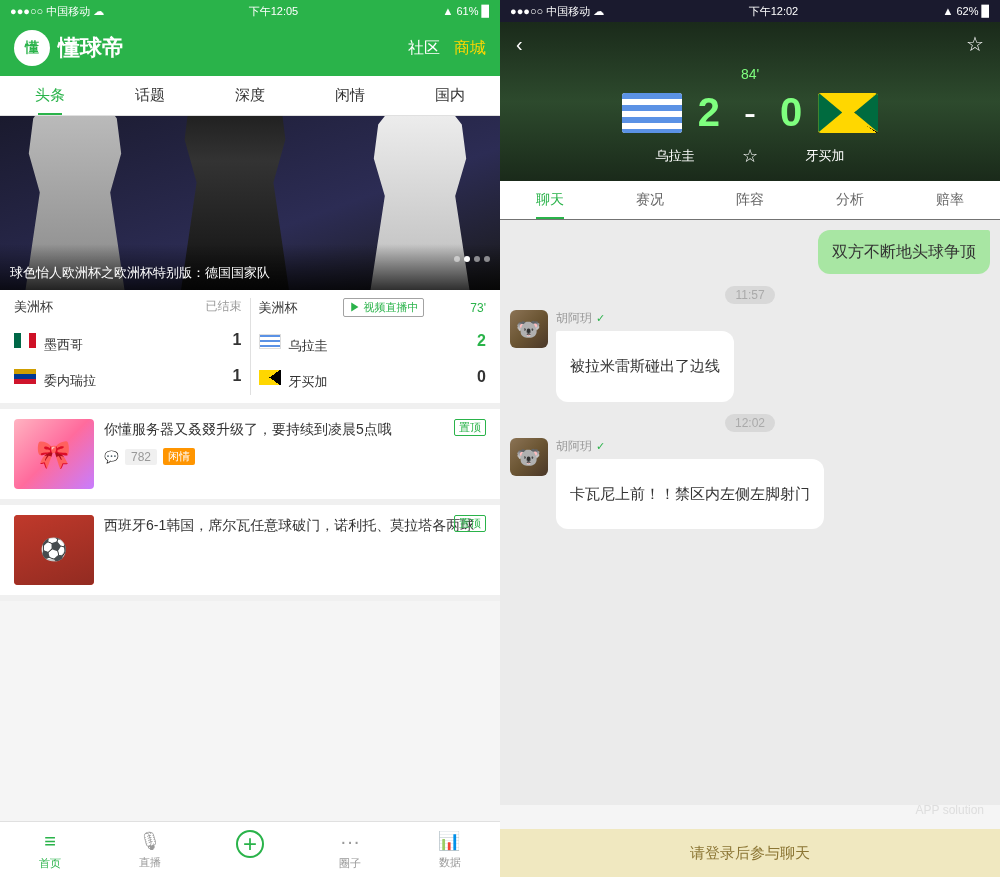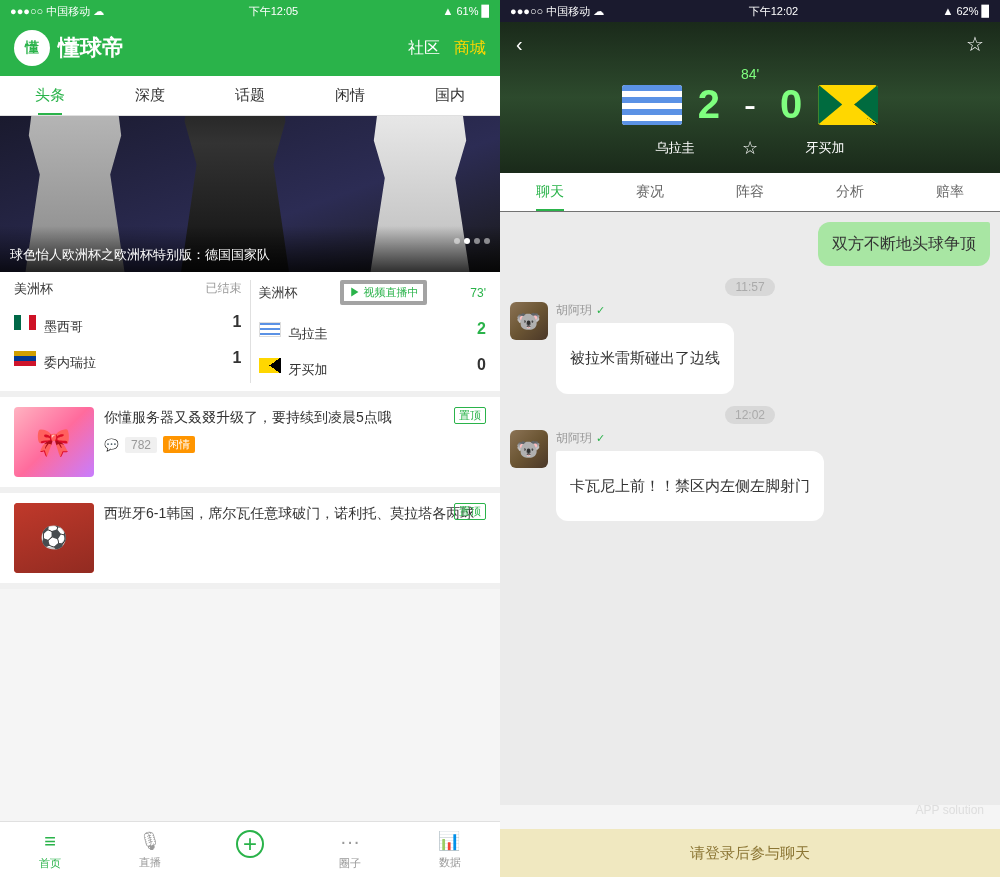--- a/index.html
+++ b/index.html
@@ -106,21 +106,21 @@
       bottom: 0;
       left: 50%;
       transform: translateX(-50%);
       width: 24px;
       height: 2px;
       background: #2ab34a;
     }
 
     .hero-image {
       width: 100%;
-      height: 156px;
+      height: 174px;
       background: linear-gradient(135deg, #1a1a2e 0%, #16213e 40%, #0f3460 70%, #2c2c54 100%);
       position: relative;
       overflow: hidden;
       padding-left: 36px;
     }
 
     .hero-players {
       width: 100%;
       height: 100%;
       display: flex;
@@ -354,21 +354,21 @@
 
     .star-btn {
       color: white;
       font-size: 20px;
     }
 
     .match-time {
       color: #7fff7f;
       text-align: center;
       font-size: 14px;
-      margin-bottom: 0;
+      margin-bottom: 8px;
     }
 
     .match-score-row {
       display: flex;
       align-items: center;
       justify-content: center;
       gap: 16px;
       margin-bottom: 10px;
     }
 
@@ -655,24 +655,24 @@
       <span>社区</span>
       <span class="active-nav">商城</span>
     </div>
   </div>
 
   <div class="tabs-left">
     <div class="tab-item active">
       <span>头条</span>
     </div>
     <div class="tab-item">
+      <span>话题</span>
+    </div>
+    <div class="tab-item">
       <span>深度</span>
-    </div>
-    <div class="tab-item">
-      <span>话题</span>
     </div>
     <div class="tab-item">
       <span>闲情</span>
     </div>
     <div class="tab-item">
       <span>国内</span>
     </div>
   </div>
 
   <div class="hero-image">
@@ -723,21 +723,21 @@
             <div class="flag-ven-red"></div>
           </div>
           <span class="team-name" style="font-size:13px;">委内瑞拉</span>
           <span class="team-score">1</span>
         </div>
       </div>
 
       <div class="score-col-right">
         <div style="display:flex;justify-content:space-between;margin-bottom:6px;align-items:center;">
           <span style="font-size:13px;color:#333;font-weight:500;">美洲杯</span>
-          <span style="border:4px solid #a3a3a3;color:#2ab34a;font-size:11px;padding:1px 5px;border-radius:2px;">
+          <span style="border:1px solid #a3a3a3;color:#2ab34a;font-size:11px;padding:1px 5px;border-radius:2px;">
             ▶ <span>视频直播中</span>
           </span>
           <span style="font-size:12px;color:#2ab34a;">73'</span>
         </div>
 
         <div class="score-row">
           <div class="flag-uru-small">
             <div style="height:3px;background:#5b92e5;"></div>
             <div style="height:3px;background:white;"></div>
             <div style="height:3px;background:#5b92e5;"></div>

